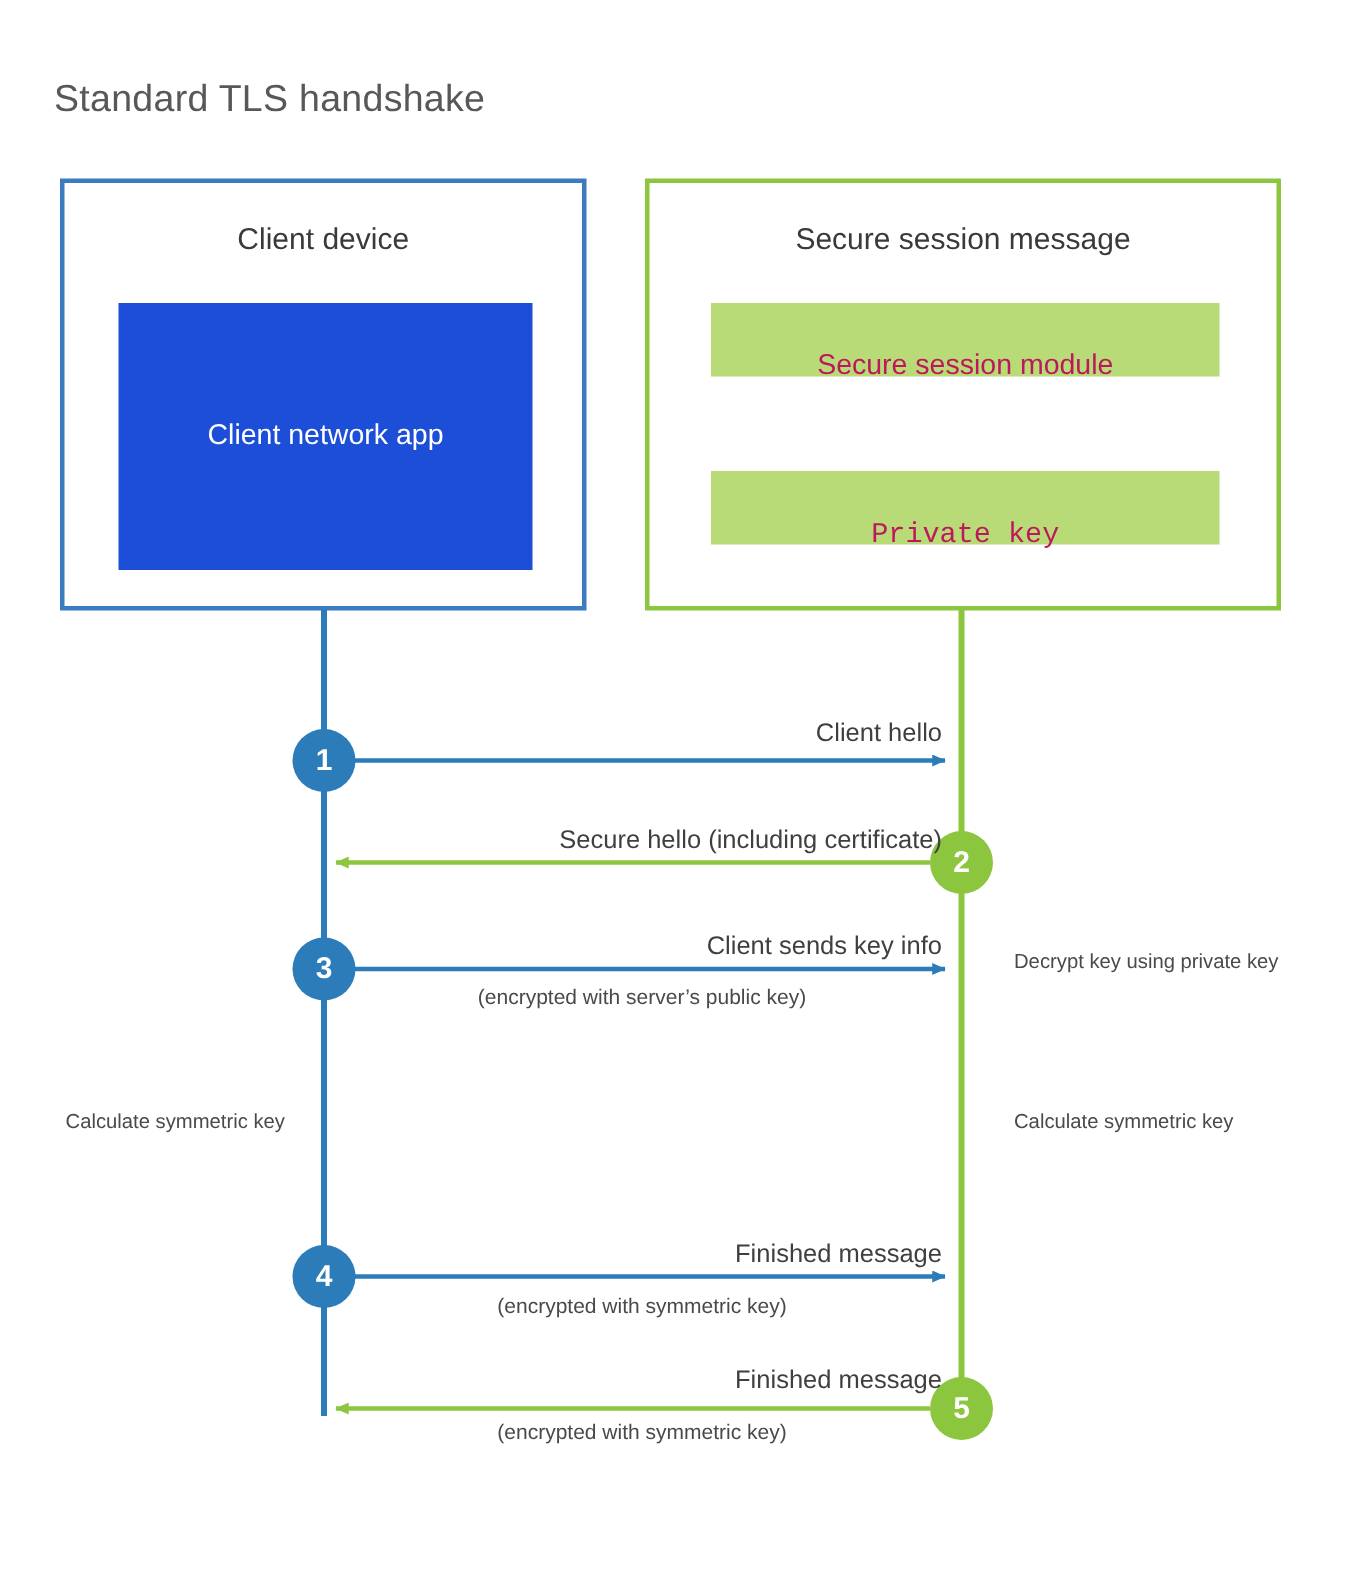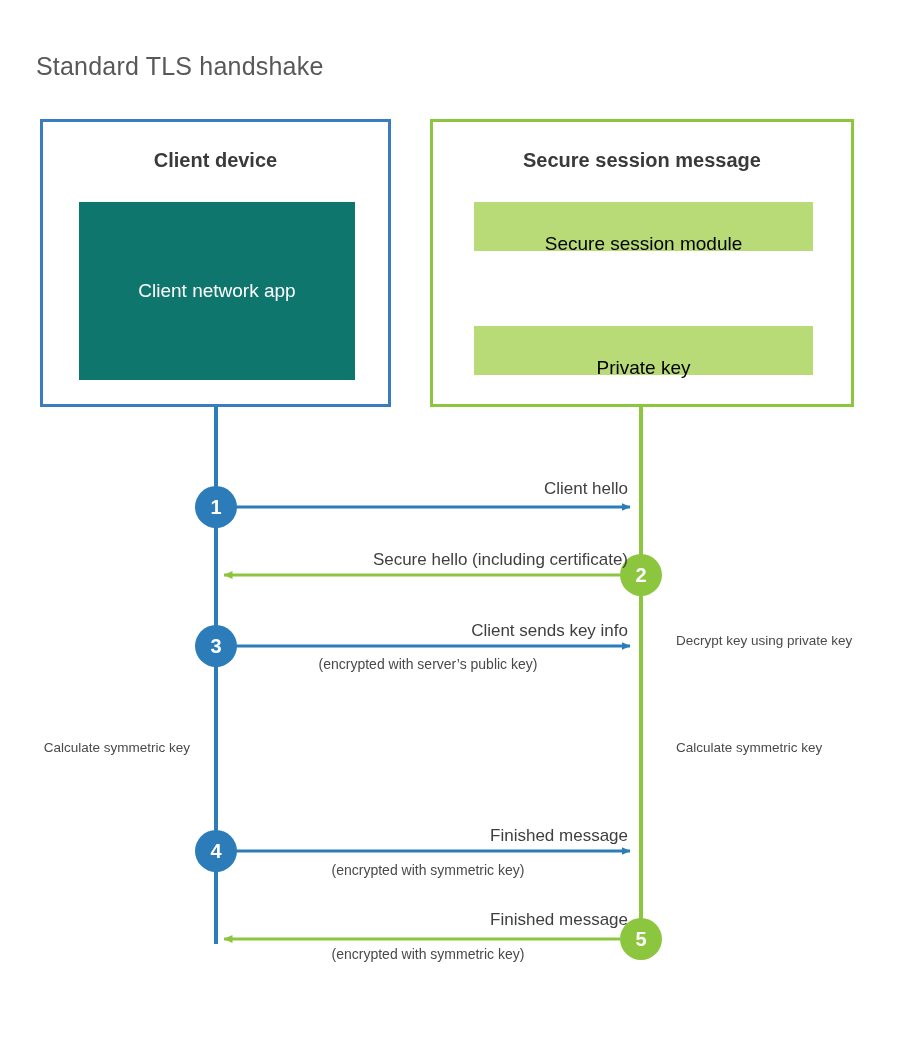--- a/index.html
+++ b/index.html
@@ -57,32 +57,32 @@
     border: 3px solid #8cc63f;
   }
 
   .party-title {
     position: absolute;
     left: 0;
     right: 0;
     top: 27px;
     text-align: center;
     font-size: 20px;
-    font-weight: bold;
+    font-weight: normal;
     color: #3a3a3a;
   }
 
   
   #client-app-block {
     position: absolute;
     left: 36px;
     top: 80px;
     width: 276px;
     height: 178px;
-    background: #0f766e;
+    background: #1d4ed8;
     display: flex;
     align-items: center;
     justify-content: center;
   }
   #client-app-block .block-label {
     color: #ffffff;
     font-size: 19px;
     font-weight: 300;
     text-align: center;
     line-height: 1.32;
@@ -93,30 +93,30 @@
     position: absolute;
     left: 41px;
     width: 339px;
     height: 49px;
     background: #b8db78;
     display: flex;
     align-items: center;
     justify-content: center;
   }
   .server-block .block-label {
-    color: #000000;
+    color: #be185d;
     font-size: 19px;
     font-weight: 300;
     text-align: center;
     white-space: nowrap;
     margin-top: 34px;
   }
   #server-block-0 { top: 80px; }
   #server-block-1 { top: 142px; }
-  #server-block-2 { top: 204px; }
+  #server-block-2 { top: 192px; font-family: Liberation Mono, monospace; }
 
   
   .lifeline {
     position: absolute;
     width: 4px;
   }
   #client-lifeline {
     left: 214px;
     top: 406px;
     height: 538px;

